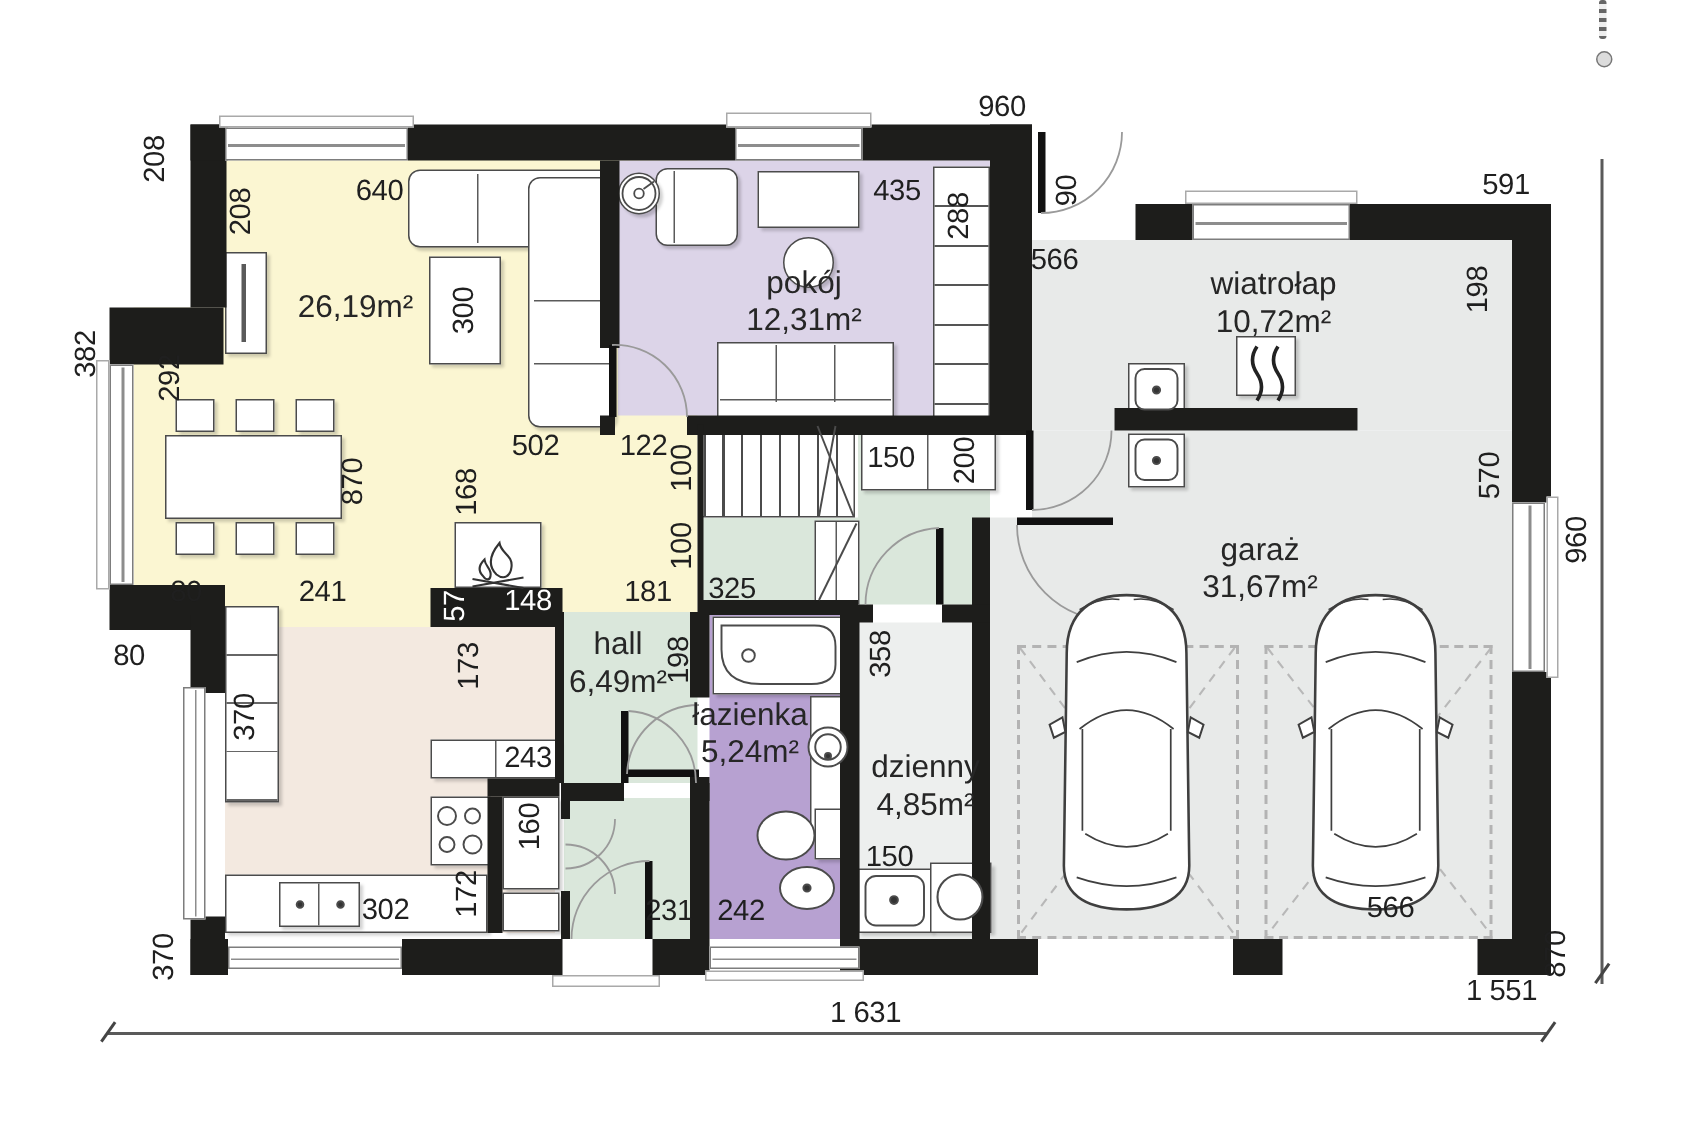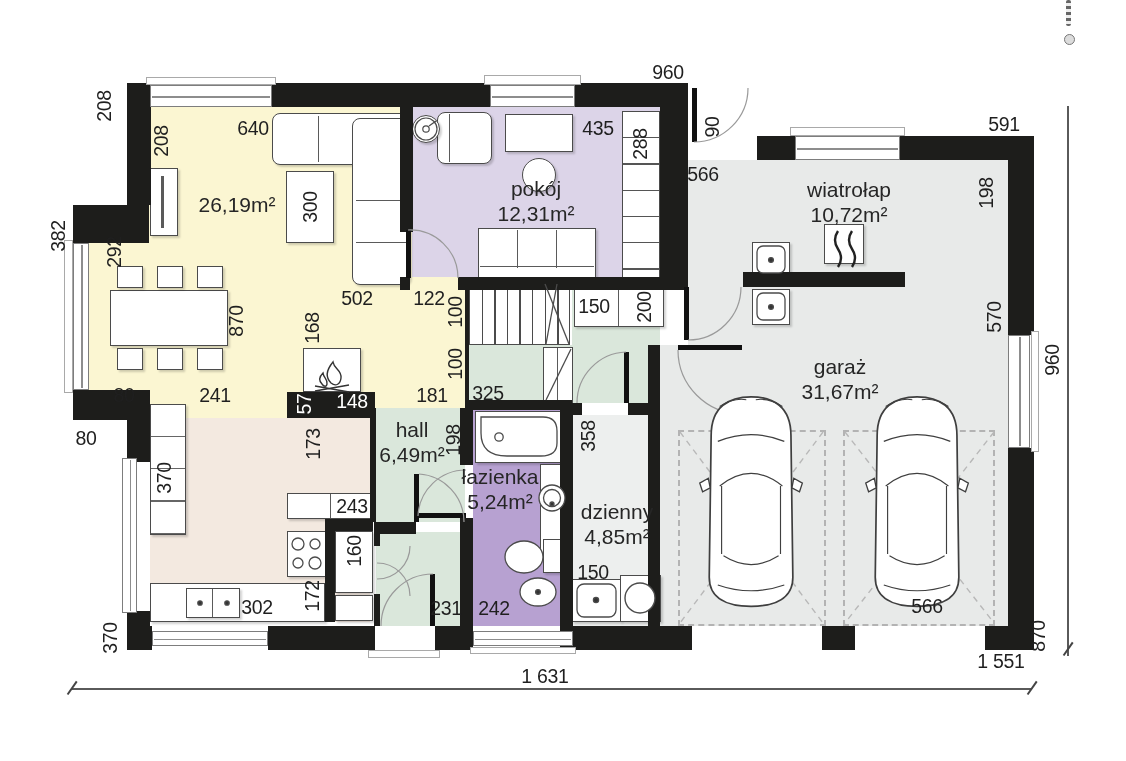--- a/index.html
+++ b/index.html
@@ -357,21 +357,21 @@
       <span class="dim r" style="left: 354px; top: 551px;">160</span>
       <span class="dim r" style="left: 312px; top: 596px;">172</span>
       <span class="dim" style="left: 257px; top: 607px;">302</span>
       <span class="dim" style="left: 446px; top: 608px;">231</span>
       <span class="dim" style="left: 494px; top: 608px;">242</span>
       <span class="dim" style="left: 593px; top: 572px;">150</span>
       <span class="dim" style="left: 927px; top: 606px;">566</span>
       <span class="dim r" style="left: 110px; top: 638px;">370</span>
       <span class="dim r" style="left: 1038px; top: 636px;">870</span>
       <span class="dim r" style="left: 1052px; top: 360px;">960</span>
-      <span class="dim" style="left: 545px; top: 676px; text-align: right;">1 631</span>
+      <span class="dim" style="left: 577px; top: 676px; text-align: right;">1 631</span>
       <span class="dim" style="left: 1001px; top: 661px;">1 551</span>
     </div>
 
   <div class="dline" style="left:72px;top:688px;width:960px;height:1.6px;"></div>
   <div class="tick" style="left:64px;top:687px;"></div>
   <div class="tick" style="left:1024px;top:687px;"></div>
   <div class="dline" style="left:1067px;top:106px;width:1.6px;height:550px;"></div>
   <div class="tick" style="left:1060px;top:648px;"></div>
 
   <div class="chain"></div>

